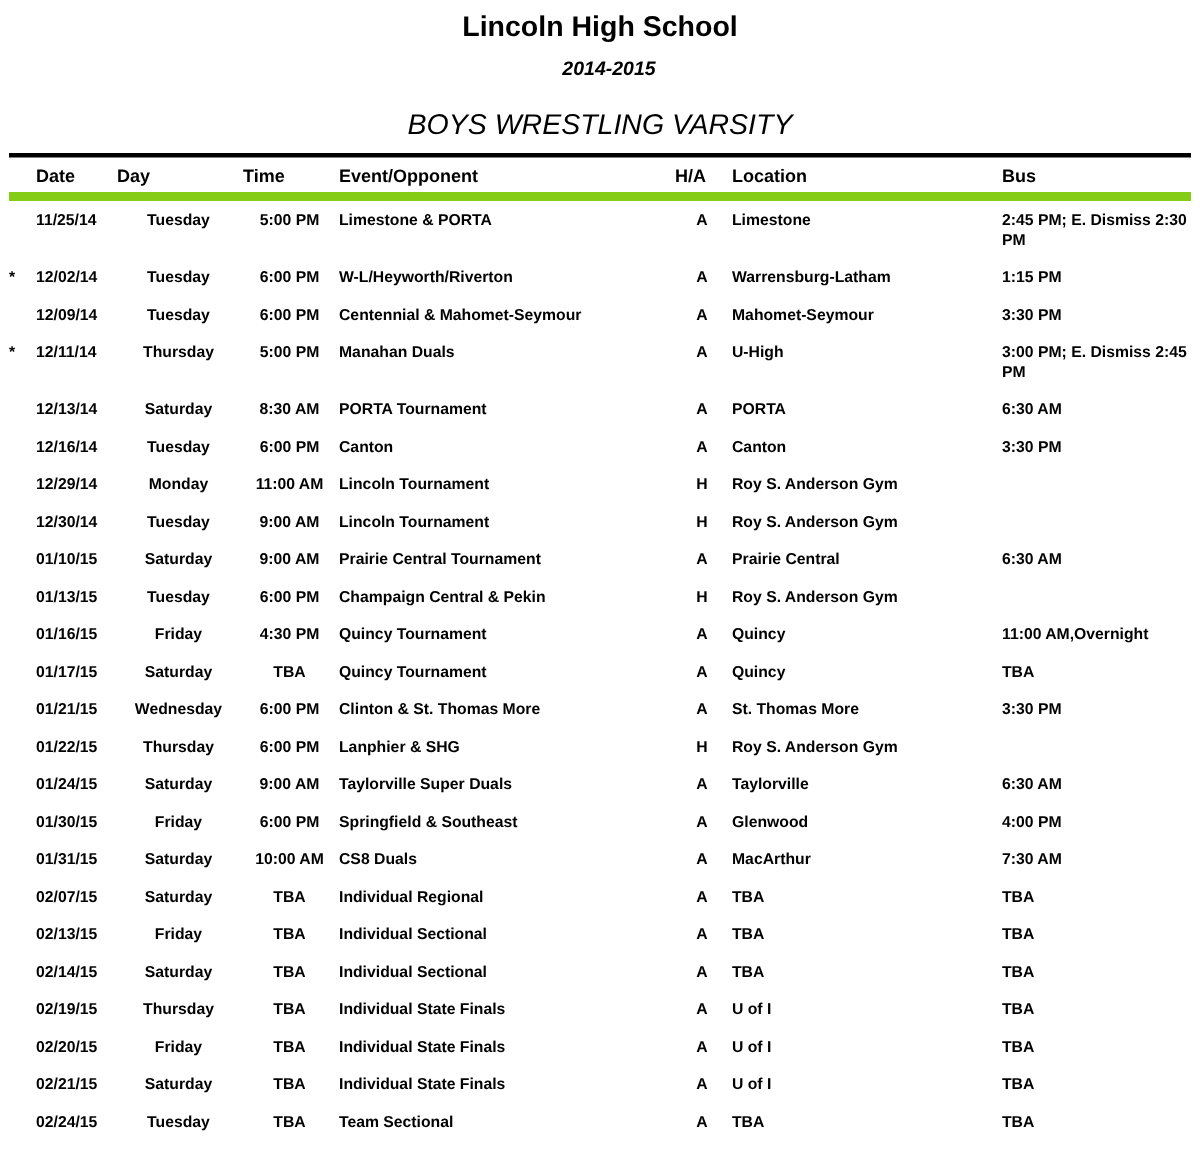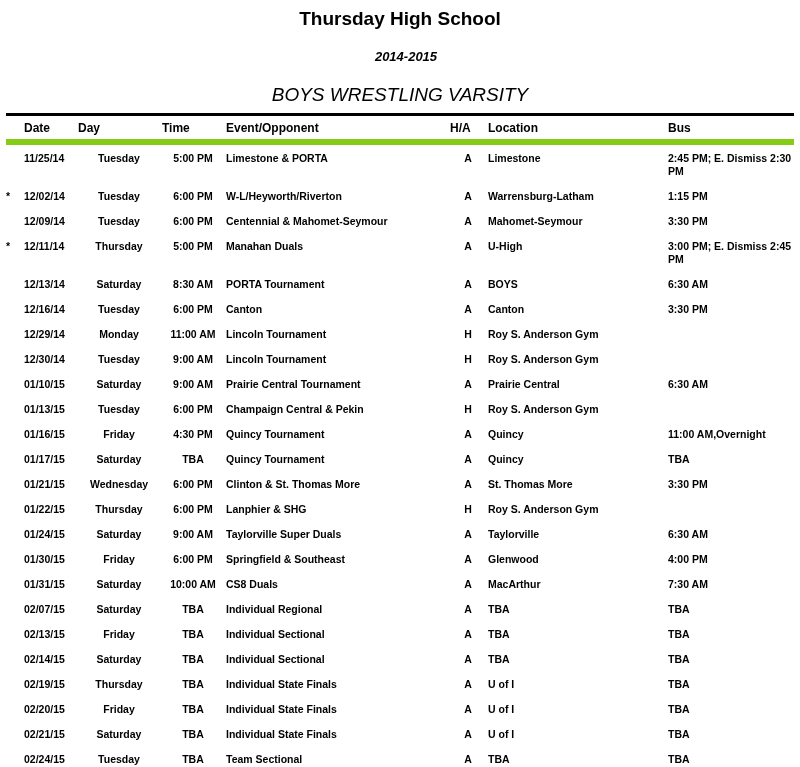--- a/index.html
+++ b/index.html
@@ -14,21 +14,21 @@
     box-sizing: border-box;
     padding-top: 8px;
     background: #ffffff;
     color: #000000;
     font-family: "Liberation Sans", sans-serif;
     overflow: hidden;
   }
   .hdr { text-align: center; }
   .school { font-size: 19px; font-weight: bold; line-height: 22px; }
   .title  { font-size: 21px; font-weight: bold; line-height: 25px; }
-  .season { font-size: 13px; font-weight: bold; font-style: italic; margin-top: 19px; line-height: 15px; padding-left: 12px; }
+  .season { font-size: 13px; font-weight: bold; font-style: italic; margin-top: 8px; line-height: 15px; padding-left: 12px; }
   .team   { font-size: 19px; font-style: italic; line-height: 22px; margin-top: 20px; }
 
   table.sched {
     width: 788px;
     margin: 7px auto 0 auto;
     border-collapse: collapse;
     table-layout: fixed;
     border-top: 3px solid #000000;
   }
   table.sched thead th {
@@ -75,21 +75,21 @@
   col.c-ha   { width: 38px; }
   col.c-location { width: 180px; }
   col.c-bus  { width: 126px; }
 </style>
 </head>
 <body>
 
 <div class="page">
 
   <div class="hdr">
-    <div class="school">Thursday High School</div>
+    <div class="school">Lincoln High School</div>
     <div class="season">2014-2015</div>
     <div class="team">BOYS WRESTLING VARSITY</div>
   </div>
 
   <table class="sched">
     <colgroup>
       <col class="c-star">
       <col class="c-date">
       <col class="c-day">
       <col class="c-time">
@@ -151,21 +151,21 @@
           <td class="col-location">U-High</td>
           <td class="col-bus">3:00 PM; E. Dismiss 2:45 PM</td>
         </tr>
         <tr>
           <td class="col-star"></td>
           <td class="col-date">12/13/14</td>
           <td class="col-day">Saturday</td>
           <td class="col-time">8:30 AM</td>
           <td class="col-event">PORTA Tournament</td>
           <td class="col-ha">A</td>
-          <td class="col-location">BOYS</td>
+          <td class="col-location">PORTA</td>
           <td class="col-bus">6:30 AM</td>
         </tr>
         <tr>
           <td class="col-star"></td>
           <td class="col-date">12/16/14</td>
           <td class="col-day">Tuesday</td>
           <td class="col-time">6:00 PM</td>
           <td class="col-event">Canton</td>
           <td class="col-ha">A</td>
           <td class="col-location">Canton</td>

